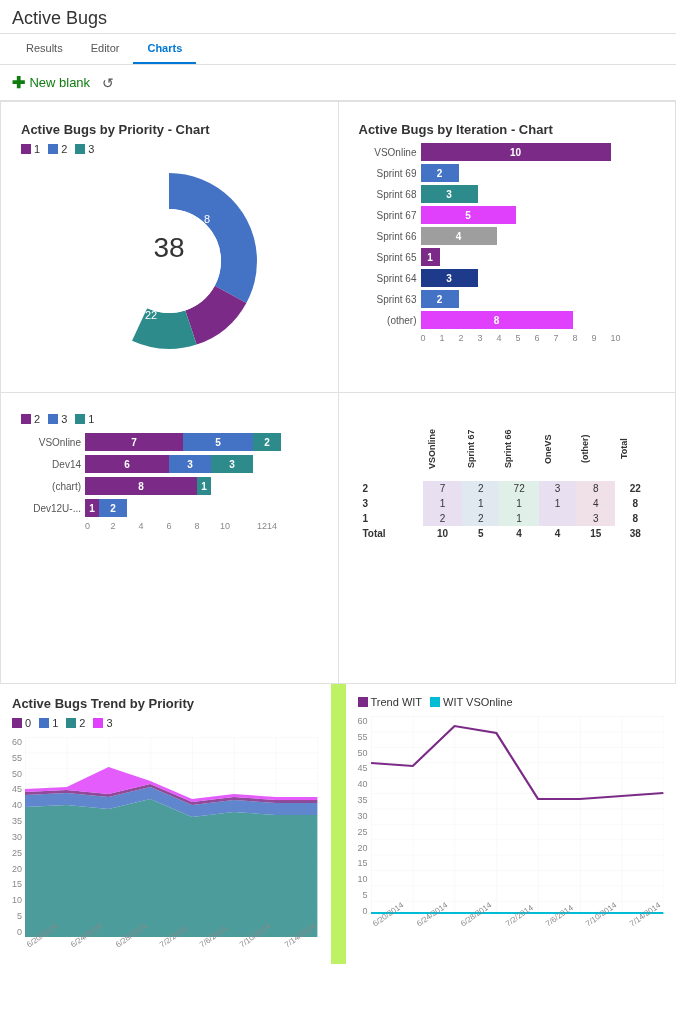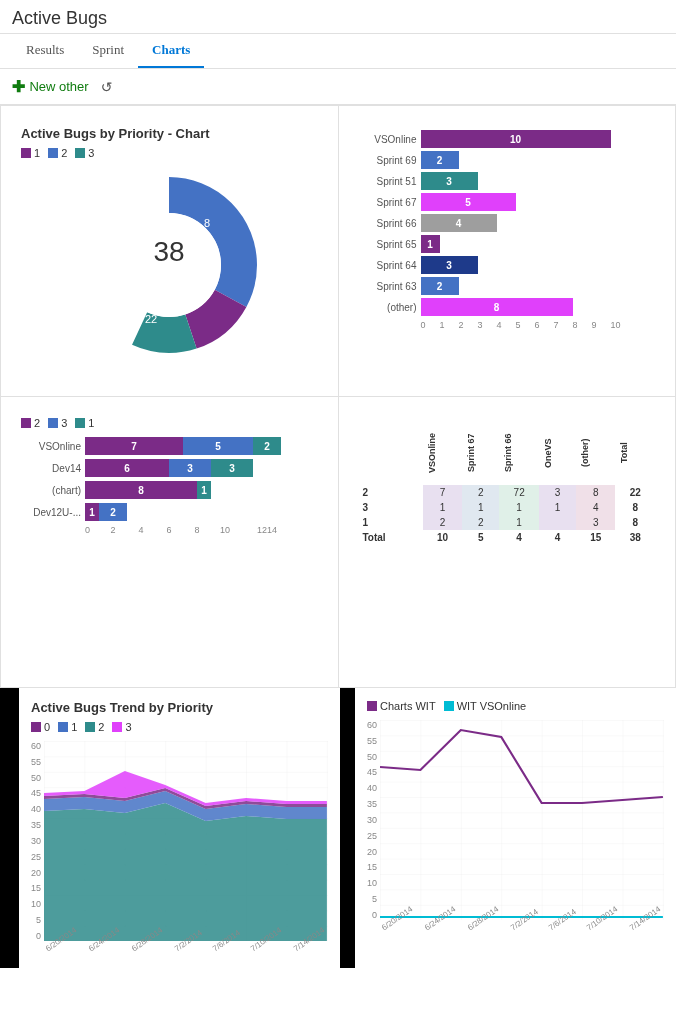--- a/index.html
+++ b/index.html
@@ -2,21 +2,21 @@
 <html><head>
   <meta charset="utf-8">
   <style>
     * { box-sizing: border-box; margin: 0; padding: 0; }
     body { font-family: 'Segoe UI', Arial, sans-serif; font-size: 12px; color: #333; background: #fff; width: 676px; }
 
     .page-header { padding: 8px 12px 4px; border-bottom: 1px solid #e0e0e0; }
     .page-title { font-size: 18px; font-weight: 300; color: #333; }
 
     .tabs { display: flex; gap: 0; padding: 0 12px; border-bottom: 1px solid #e0e0e0; }
-    .tab { padding: 8px 14px; font-size: 13px; color: #555; cursor: pointer; border-bottom: 2px solid transparent; font-family: Liberation Serif, serif; }
+    .tab { padding: 8px 14px; font-size: 11px; color: #555; cursor: pointer; border-bottom: 2px solid transparent; }
     .tab.active { color: #0078d7; border-bottom: 2px solid #0078d7; font-weight: 600; }
 
     .toolbar { display: flex; align-items: center; gap: 12px; padding: 8px 12px; border-bottom: 1px solid #e0e0e0; }
     .new-chart-btn { display: flex; align-items: center; gap: 4px; color: #107c10; font-size: 13px; cursor: pointer; }
     .new-chart-icon { color: #107c10; font-size: 16px; font-weight: bold; }
     .refresh-icon { color: #555; font-size: 14px; cursor: pointer; }
 
     .charts-grid { display: grid; grid-template-columns: 1fr 1fr; gap: 1px; background: #e0e0e0; padding: 1px; }
     .chart-panel { background: #fff; padding: 20px; min-height: 290px; }
     .chart-title { font-size: 13px; font-weight: 600; color: #333; margin-bottom: 6px; }
@@ -54,42 +54,42 @@
     .pivot-table .total-row td { font-weight: 600; background: transparent; }
 
     
     .c-purple { background: #7B2B87; }
     .c-blue { background: #4472C4; }
     .c-teal { background: #2E8B8B; }
     .c-pink { background: #E040FB; }
     .c-gray { background: #9E9E9E; }
     .c-darkblue { background: #1E3A8A; }
 
-    .bottom-section { display: grid; grid-template-columns: 1fr 1fr; gap: 15px; background: #000000; padding-left: 19px; }
+    .bottom-section { display: grid; grid-template-columns: 1fr 1fr; gap: 15px; background: #bef264; }
     .trend-panel { background: #fff; padding: 12px; min-height: 280px; }
 
     .axis-label { font-size: 9px; color: #888; }
   </style>
 </head>
 <body>
 
 <div class="page-header">
   <div class="page-title">Active Bugs</div>
 </div>
 
 <div class="tabs">
   <div class="tab">Results</div>
-  <div class="tab">Sprint</div>
+  <div class="tab">Editor</div>
   <div class="tab active">Charts</div>
 </div>
 
 <div class="toolbar">
   <div class="new-chart-btn">
     <span class="new-chart-icon">✚</span>
-    <span>New other</span>
+    <span>New blank</span>
   </div>
   <span class="refresh-icon">↺</span>
 </div>
 
 <div class="charts-grid">
 
   <div class="chart-panel">
     <div class="chart-title">Active Bugs by Priority - Chart</div>
     <div class="legend">
       <div class="legend-item">
@@ -117,36 +117,37 @@
         <text x="128" y="52" text-anchor="middle" font-size="11" fill="white" font-family="Segoe UI, Arial">8</text>
 
         <text x="72" y="148" text-anchor="middle" font-size="11" fill="white" font-family="Segoe UI, Arial">22</text>
 
         <text x="52" y="52" text-anchor="middle" font-size="11" fill="white" font-family="Segoe UI, Arial">8</text>
       </svg>
     </div>
   </div>
 
   <div class="chart-panel">
+    <div class="chart-title">Active Bugs by Iteration - Chart</div>
     <div class="hbar-chart">
 
       <div class="hbar-row">
         <span class="hbar-label">VSOnline</span>
         <div class="hbar-track">
           <div class="hbar-seg c-purple" style="width:190px;">10</div>
         </div>
       </div>
       <div class="hbar-row">
         <span class="hbar-label">Sprint 69</span>
         <div class="hbar-track">
           <div class="hbar-seg c-blue" style="width:38px;">2</div>
         </div>
       </div>
       <div class="hbar-row">
-        <span class="hbar-label">Sprint 51</span>
+        <span class="hbar-label">Sprint 68</span>
         <div class="hbar-track">
           <div class="hbar-seg c-teal" style="width:57px;">3</div>
         </div>
       </div>
       <div class="hbar-row">
         <span class="hbar-label">Sprint 67</span>
         <div class="hbar-track">
           <div class="hbar-seg c-pink" style="width:95px;">5</div>
         </div>
       </div>
@@ -389,21 +390,21 @@
           <span class="axis-label" style="font-size:8px;transform:rotate(-35deg);transform-origin:top left;white-space:nowrap;display:inline-block;">7/14/2014</span>
         </div>
       </div>
     </div>
   </div>
 
   <div class="trend-panel">
     <div class="legend">
       <div class="legend-item">
         <span class="legend-swatch c-purple"></span>
-        <span>Charts WIT</span>
+        <span>Trend WIT</span>
       </div>
       <div class="legend-item">
         <span class="legend-swatch" style="background:#00BCD4;"></span>
         <span>WIT VSOnline</span>
       </div>
     </div>
     <div style="display:flex;">
       <div style="display:flex;flex-direction:column;justify-content:space-between;align-items:flex-end;padding-right:3px;height:200px;">
         <span class="axis-label">60</span>
         <span class="axis-label">55</span>

